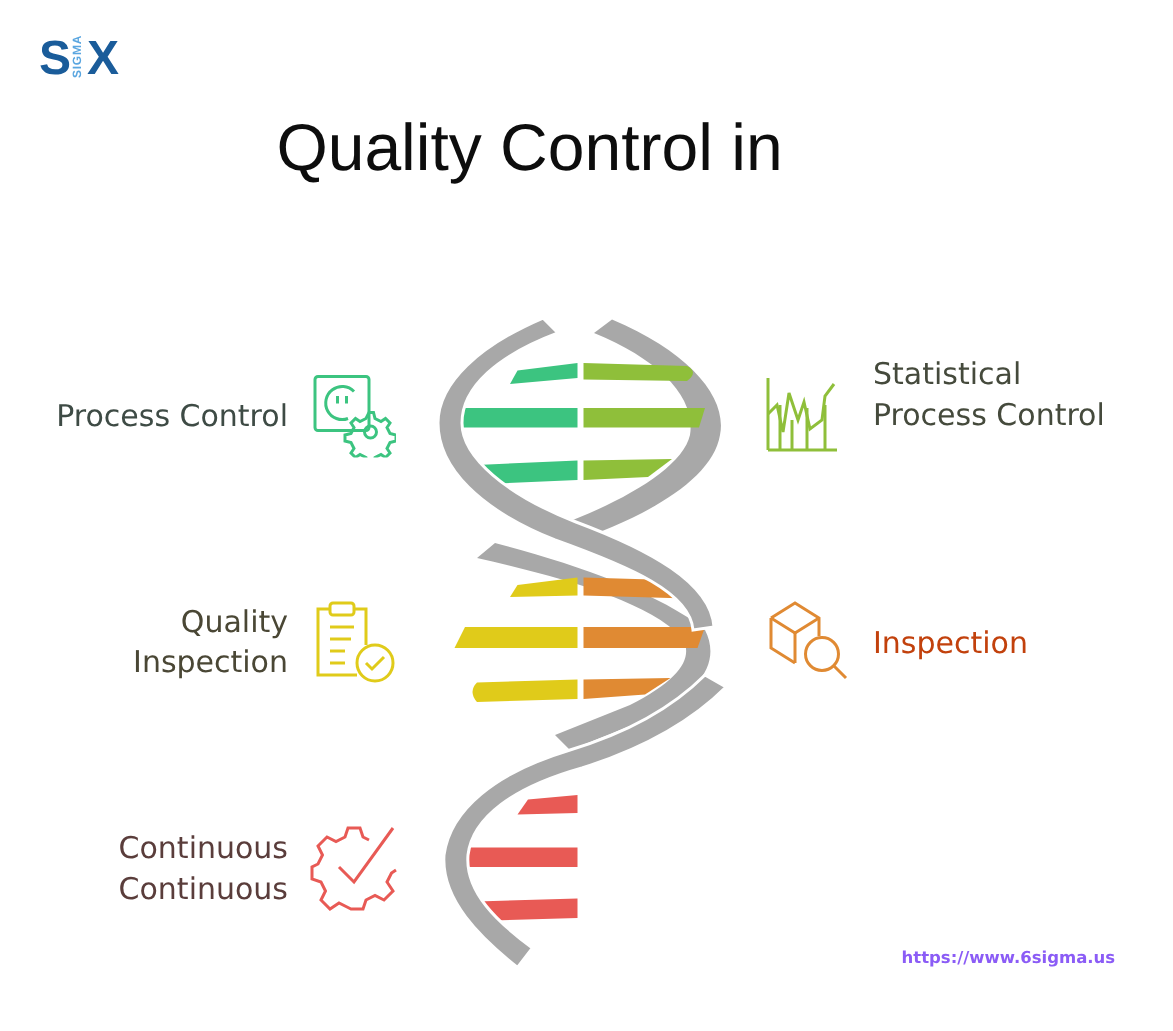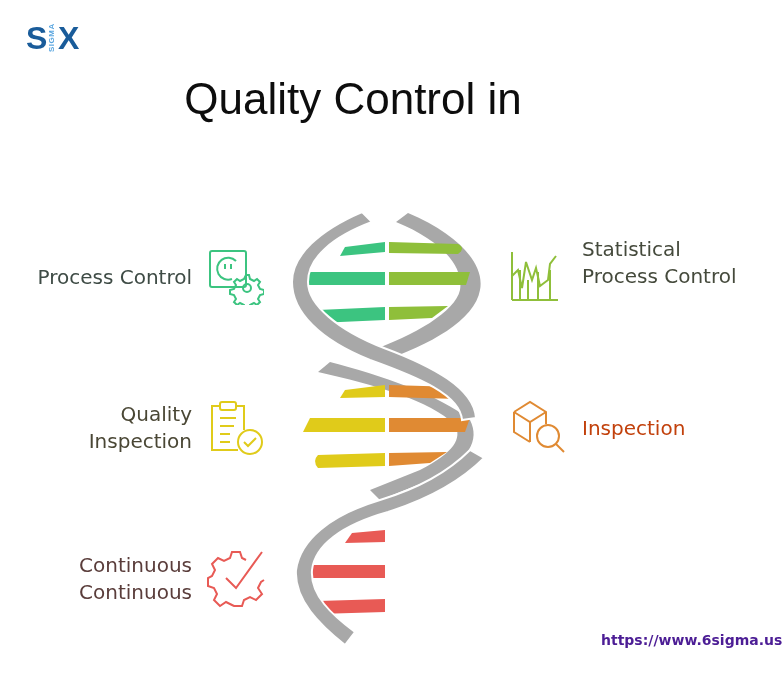--- a/index.html
+++ b/index.html
@@ -7,21 +7,21 @@
   .logo { position:absolute; left:26px; top:24px; width:56px; height:30px; }
   .logo .s, .logo .x { position:absolute; top:-2px; font-family:"Liberation Sans", sans-serif; font-weight:bold; font-size:32px; color:#1a5c9a; line-height:32px; }
   .logo .s { left:0; }
   .logo .x { left:32px; }
   .logo .sig { position:absolute; left:21px; top:3px; font-size:8px; font-weight:bold; color:#5aa6e0; transform:rotate(-90deg); transform-origin:left top; top:28px; letter-spacing:0.5px; }
   .title { position:absolute; left:0; top:74px; width:634px; text-align:center; font-family:"Liberation Sans", sans-serif; font-weight:normal; font-size:44px; line-height:50px; color:#0d0d0d;padding-left:36px; }
   .label { position:absolute; font-family:"DejaVu Sans", sans-serif; font-size:20px; line-height:27px; }
   .right-align { text-align:right; }
   .icon { position:absolute; }
   .helix { position:absolute; left:0; top:0; }
-  .url { position:absolute; left:601px; top:632px; font-family:"DejaVu Sans", sans-serif; font-size:14px; font-weight:bold; color:#4c1d95; }
+  .url { position:absolute; left:601px; top:632px; font-family:"DejaVu Sans", sans-serif; font-size:11px; font-weight:bold; color:#8b5cf6; }
 </style>
 </head>
 <body>
 
 <div class="logo">
   <span class="s">S</span>
   <span class="sig">SIGMA</span>
   <span class="x">X</span>
 </div>
 

